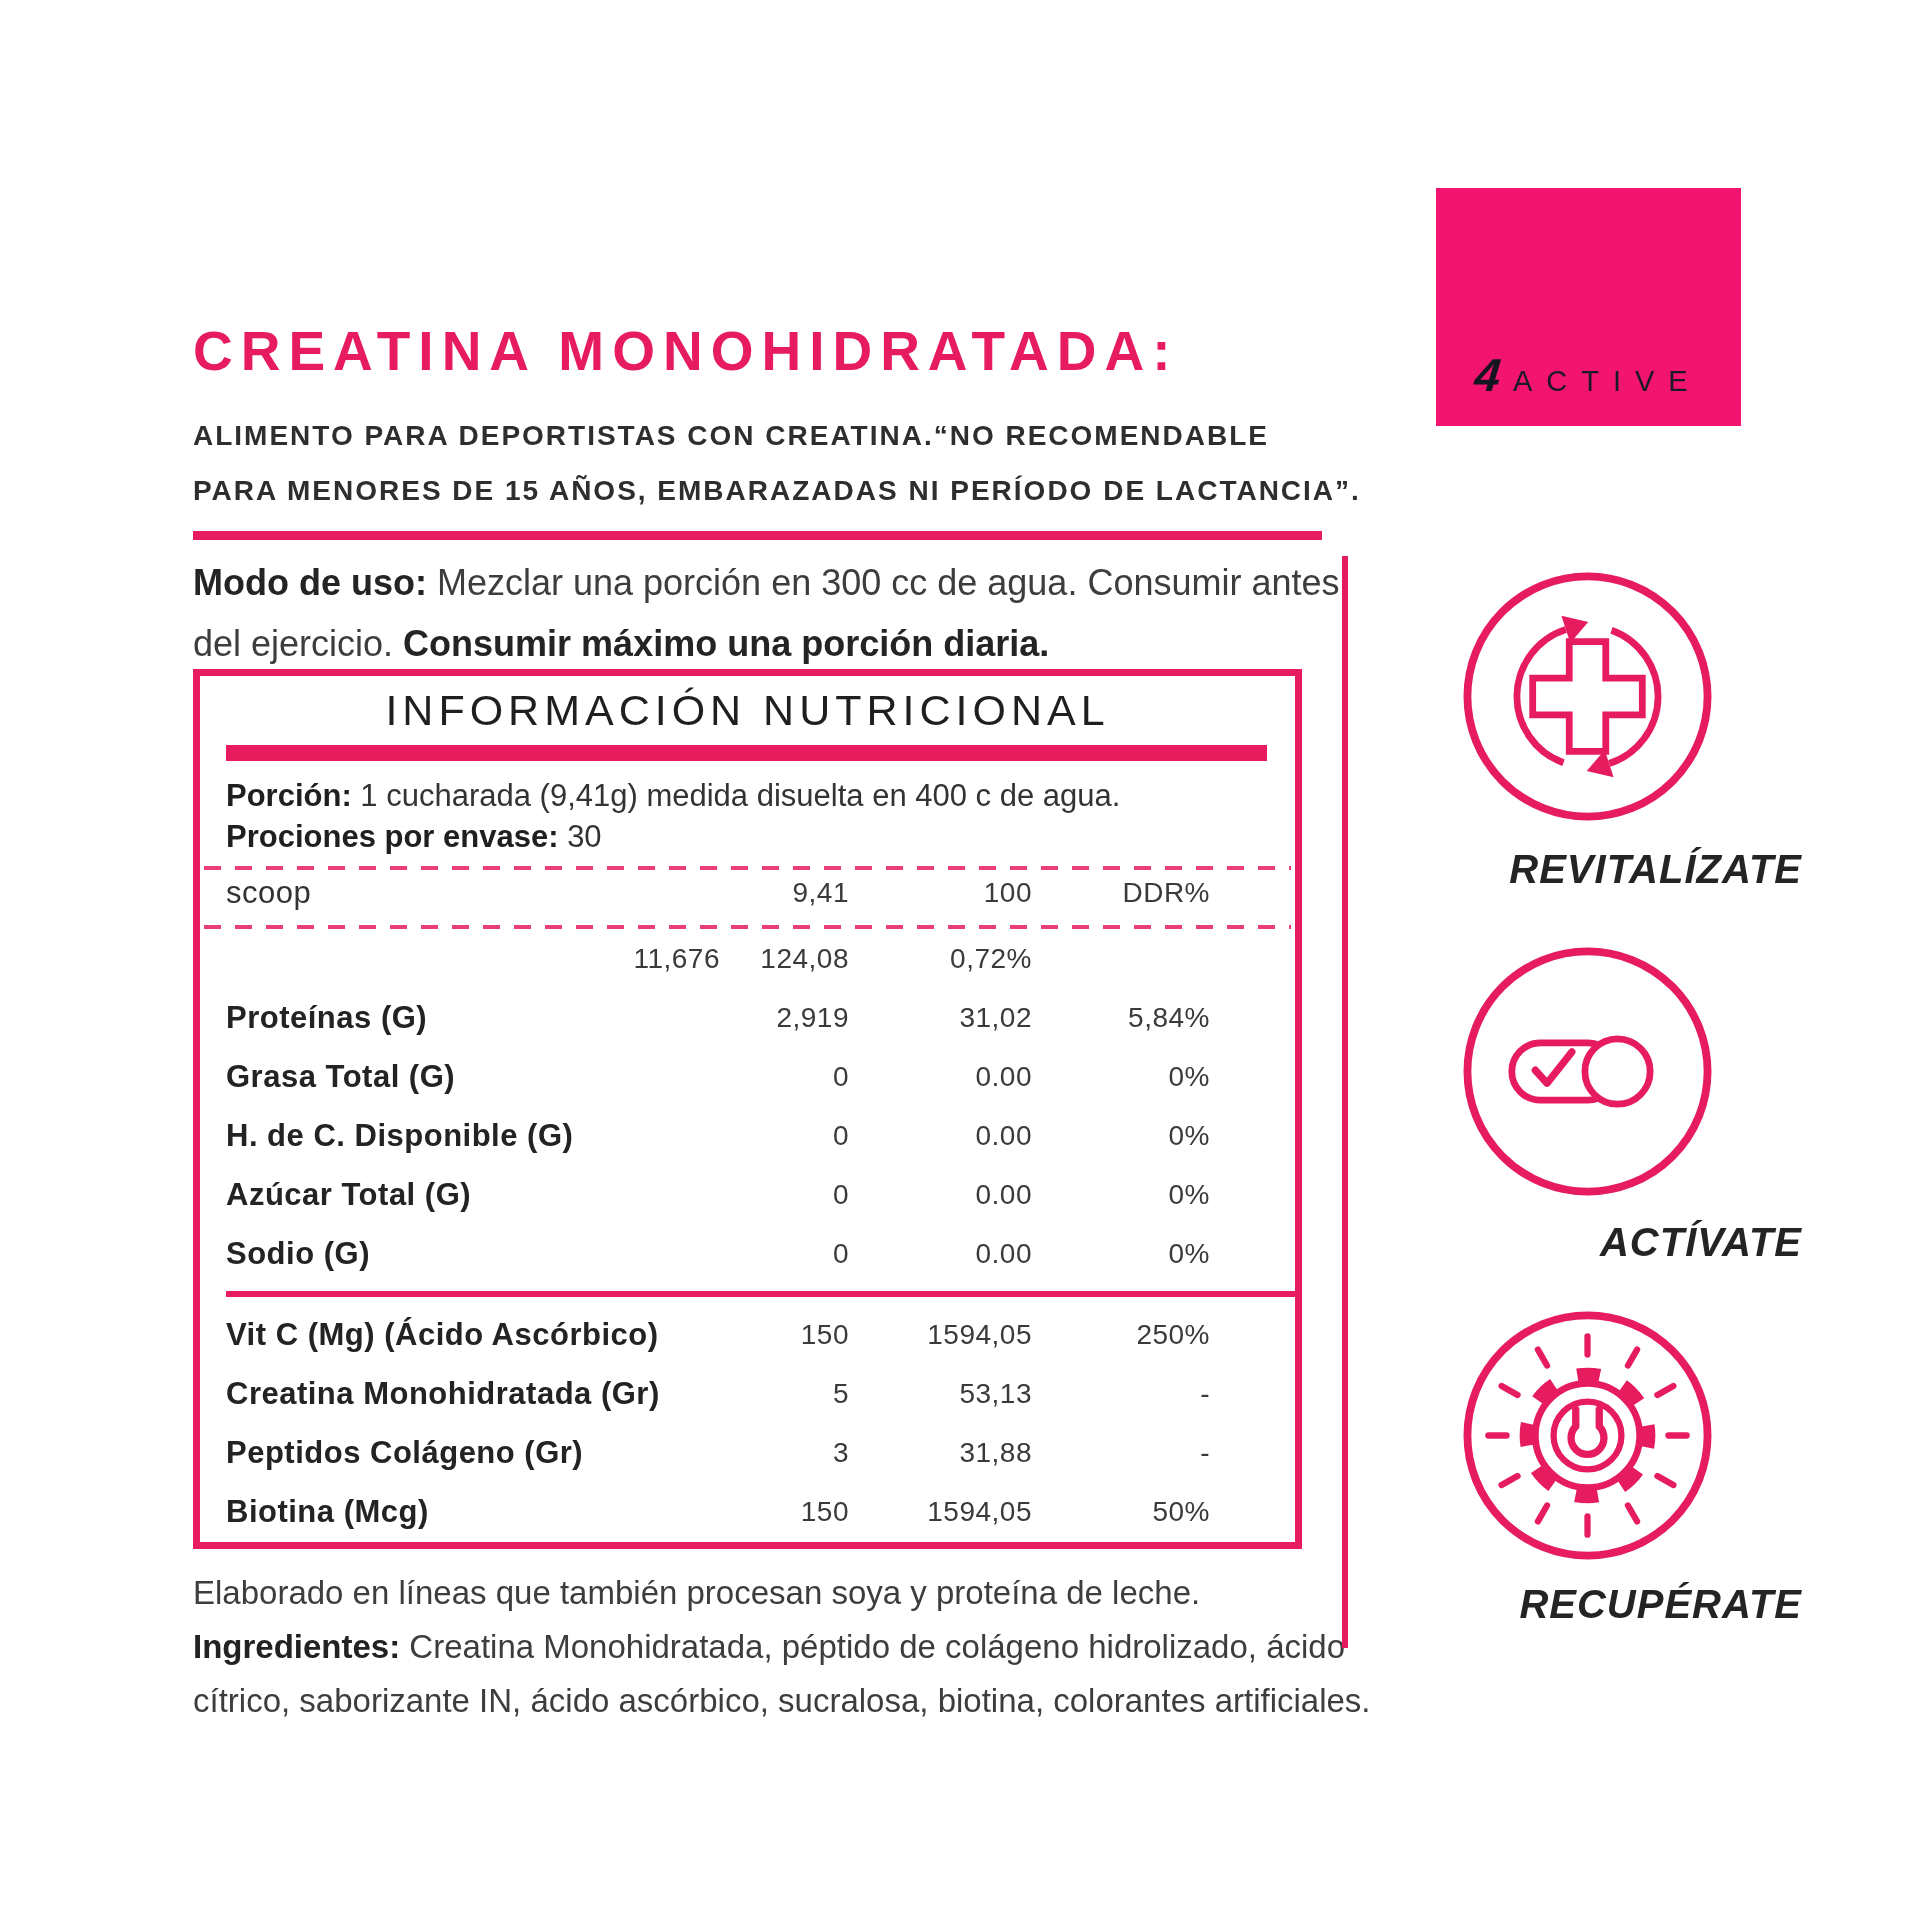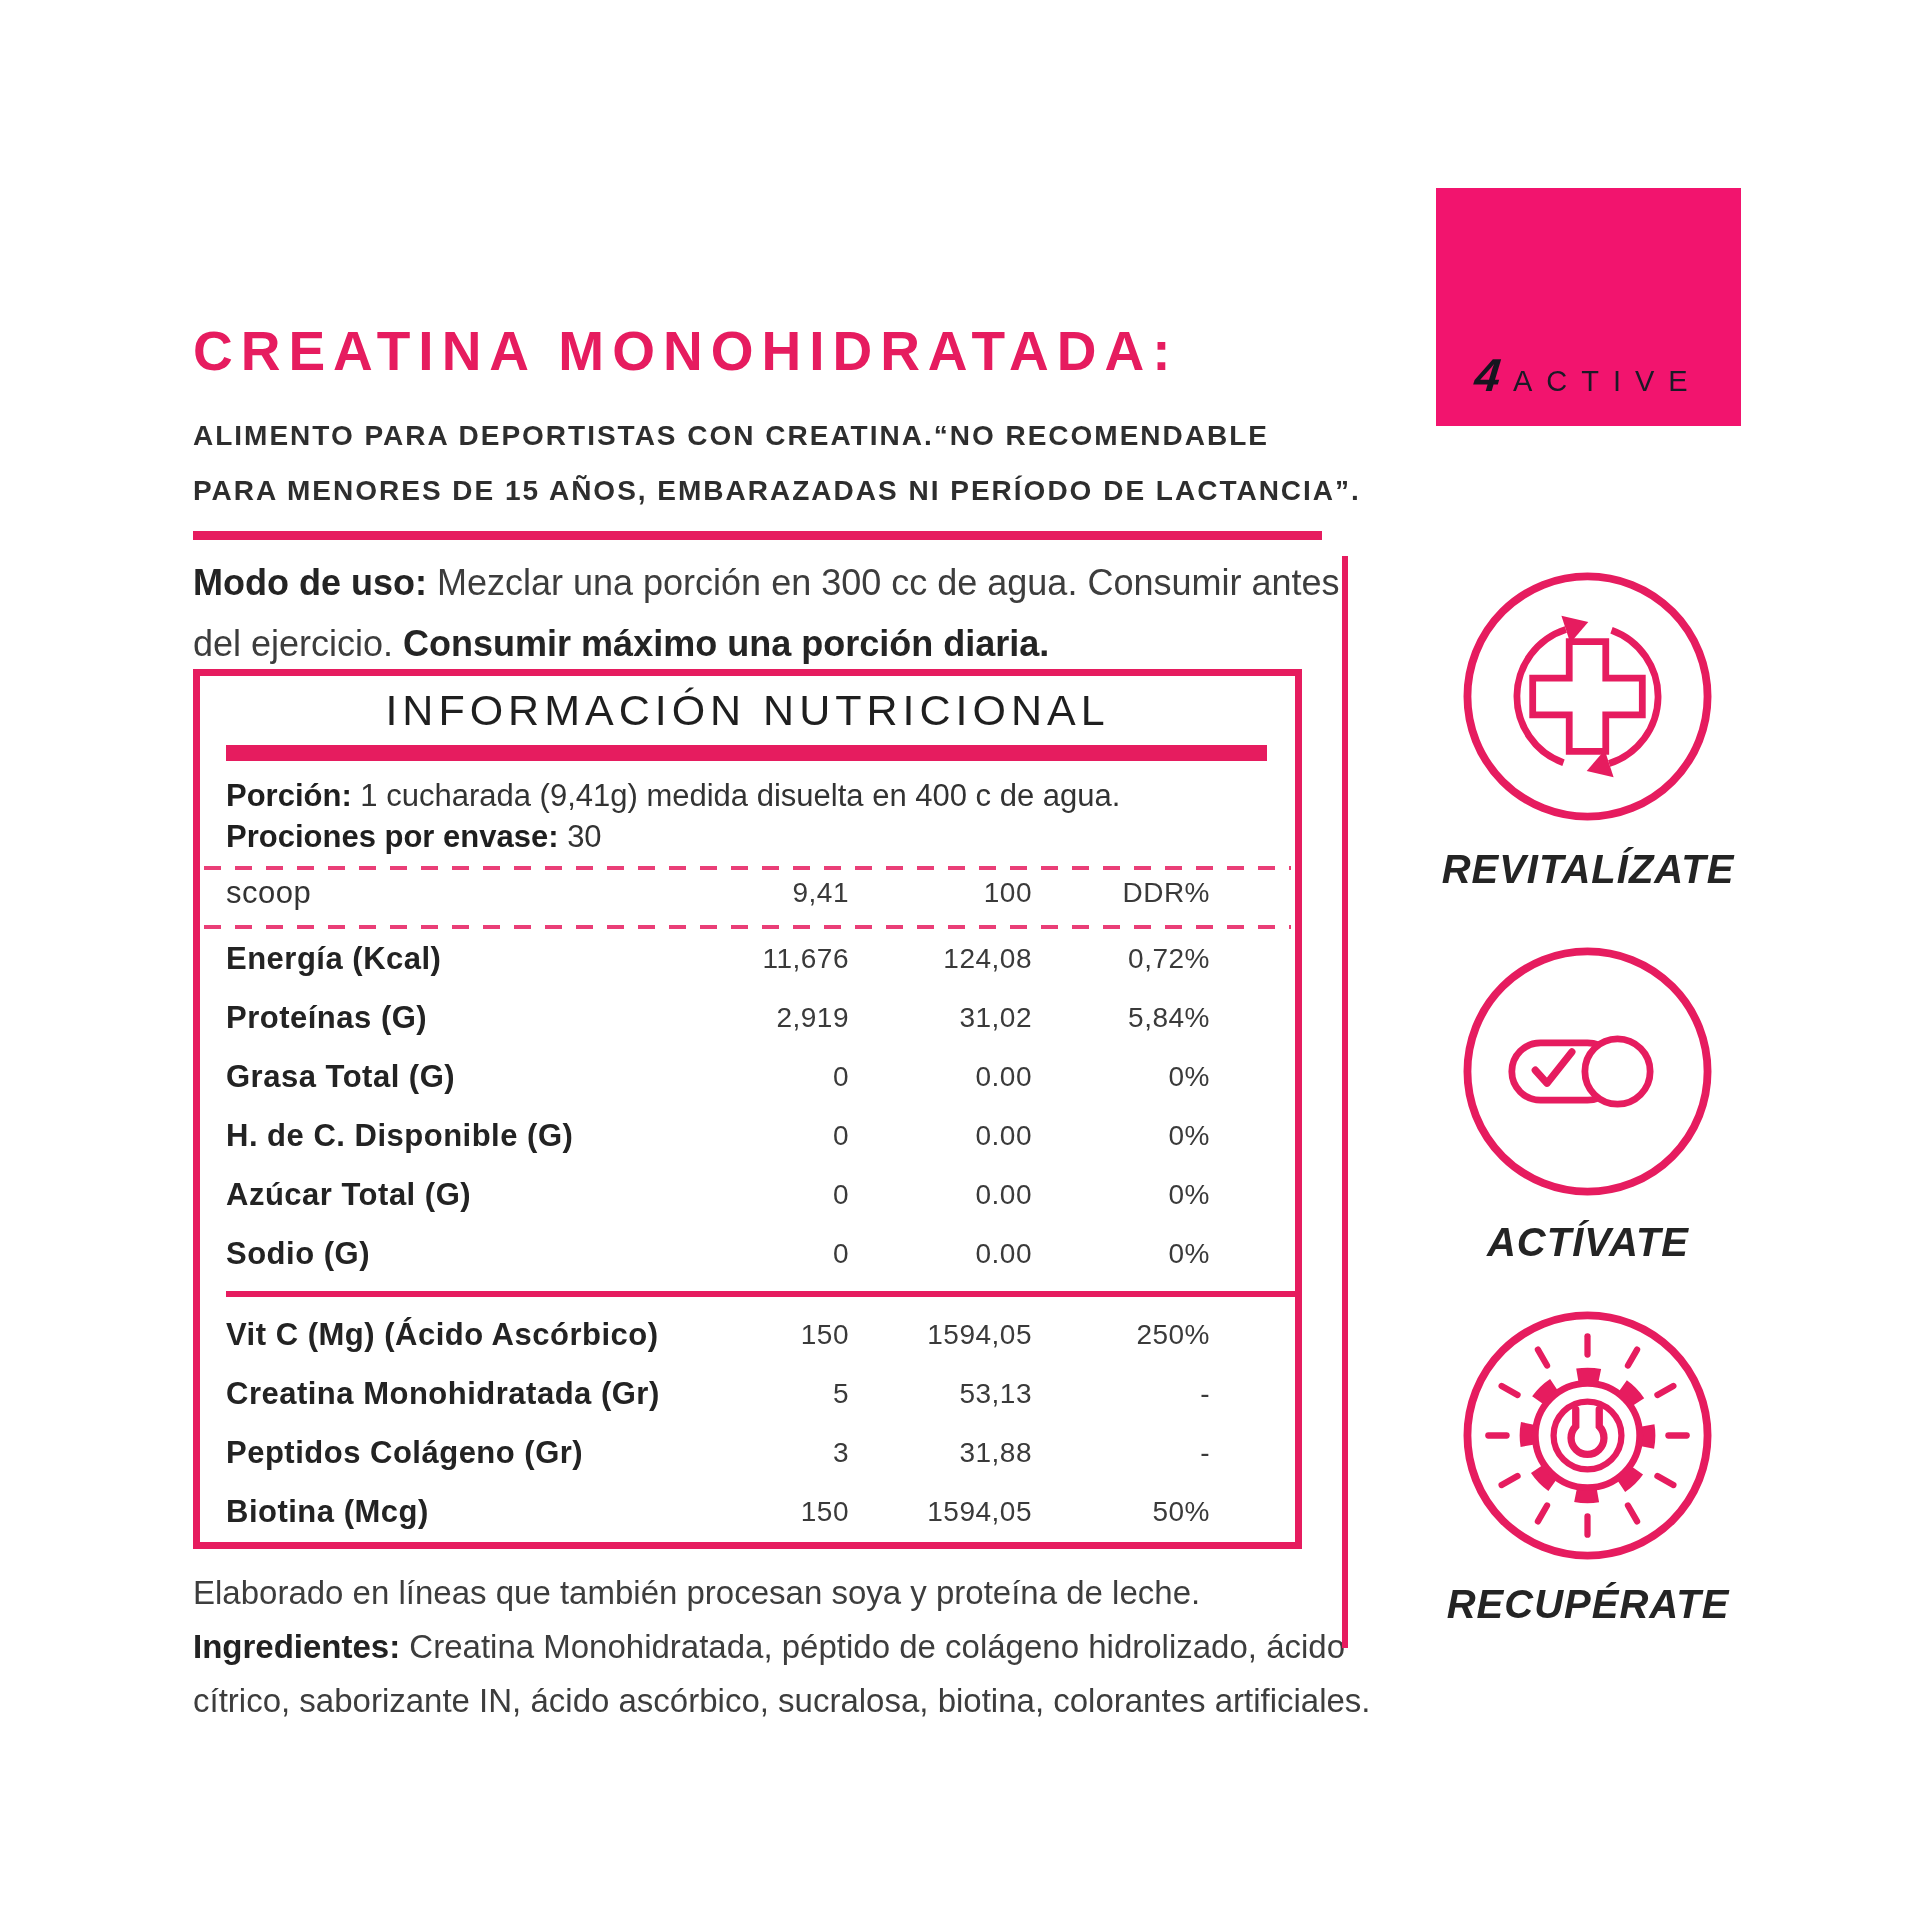--- a/index.html
+++ b/index.html
@@ -88,21 +88,21 @@
   .logo .logo-name{
     font-size:29px;font-weight:500;letter-spacing:14px;color:#1a1a26;
   }
 
   .badge{position:absolute;width:261px;height:261px;}
   .badge svg{display:block;width:100%;height:100%;}
   .b1{left:1457px;top:566px;}
   .b2{left:1457px;top:941px;}
   .b3{left:1457px;top:1305px;}
   .badge-label{
-    position:absolute;left:1374px;width:428px;text-align:center;
+    position:absolute;left:1374px;width:428px;text-align:right;
     font-size:40px;font-weight:800;font-style:italic;letter-spacing:1px;
     color:#242424;white-space:nowrap;
   }
   .l1{top:847px;}
   .l2{top:1220px;}
   .l3{top:1582px;}
 </style>
 </head>
 <body>
 
@@ -133,21 +133,20 @@
     <div class="trow head">
       <div class="lab plain">scoop</div>
       <div class="num">9,41</div>
       <div class="num">100</div>
       <div class="num">DDR%</div>
     </div>
 
     <div class="dashed"></div>
 
     <div class="trow">
-      <div class="lab">Energía (Kcal)</div>
       <div class="num">11,676</div>
       <div class="num">124,08</div>
       <div class="num">0,72%</div>
     </div>
     <div class="trow">
       <div class="lab">Proteínas (G)</div>
       <div class="num">2,919</div>
       <div class="num">31,02</div>
       <div class="num">5,84%</div>
     </div>

